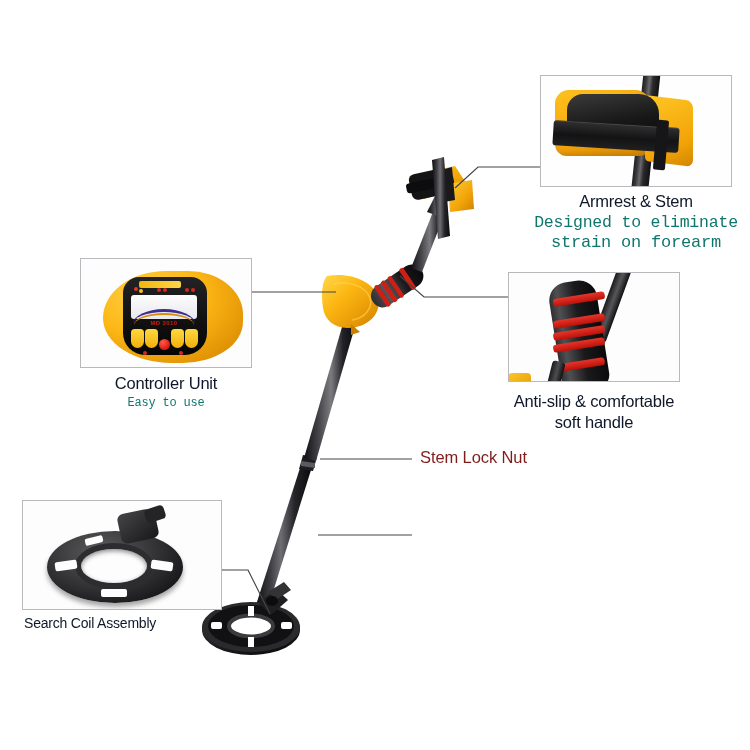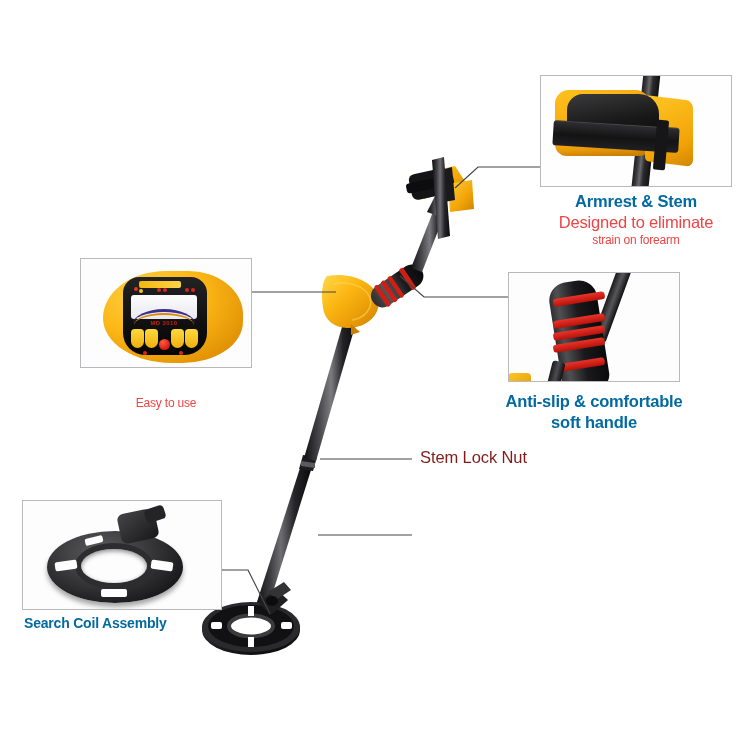--- a/index.html
+++ b/index.html
@@ -22,32 +22,33 @@
   
   .callout-box {
     position: absolute;
     background: #ffffff;
     border: 1px solid #b9b9bd;
     box-sizing: border-box;
     overflow: hidden;
   }
   .callout-title {
     position: absolute;
-    font-weight: bold;
-    color: #0369a1;
+    font-weight: normal;
+    color: #0f172a;
     letter-spacing: -0.2px;
     text-align: center;
     line-height: 1.12;
   }
   .callout-sub {
     position: absolute;
-    color: #ef4444;
+    color: #0f766e;
     text-align: center;
     line-height: 1.18;
     letter-spacing: -0.2px;
+    font-family: Liberation Mono, monospace;
   }
 
   
   .plain-label {
     position: absolute;
     color: #7f1d1d;
     letter-spacing: -0.1px;
     white-space: nowrap;
   }
 
@@ -397,21 +398,21 @@
       <div class="arm-stem"></div>
       <div class="arm-cradle"></div>
       <div class="arm-plate"></div>
       <div class="arm-pad"></div>
       <div class="arm-strap"></div>
       <div class="arm-buckle"></div>
     </div>
   </div>
   <div class="callout-title" style="left:540px; top:192px; width:192px; font-size:16.5px;">Armrest &amp; Stem</div>
   <div class="callout-sub" style="left:528px; top:213px; width:216px; font-size:16.5px;">Designed to eliminate</div>
-  <div class="callout-sub" style="left:528px; top:233px; width:216px; font-size:12px;">strain on forearm</div>
+  <div class="callout-sub" style="left:528px; top:233px; width:216px; font-size:17px;">strain on forearm</div>
 
   <div class="callout-box" style="left:80px; top:258px; width:172px; height:110px;">
     <div class="ctrl-art">
       <div class="ctrl-shell"></div>
       <div class="ctrl-face"></div>
       <div class="ctrl-top-strip"></div>
       <div class="ctrl-dot" style="left:53px; top:28px; background:#e23a1e;"></div>
       <div class="ctrl-dot" style="left:58px; top:30px; background:#f4c517;"></div>
       <div class="ctrl-dot" style="left:76px; top:29px; background:#d5271a;"></div>
       <div class="ctrl-dot" style="left:82px; top:29px; background:#d5271a;"></div>
@@ -423,20 +424,21 @@
       <div class="ctrl-brand">MD 3010</div>
       <div class="ctrl-btn" style="left:50px;"></div>
       <div class="ctrl-btn" style="left:64px;"></div>
       <div class="ctrl-btn" style="left:90px;"></div>
       <div class="ctrl-btn" style="left:104px;"></div>
       <div class="ctrl-red"></div>
       <div class="ctrl-dot" style="left:62px; top:92px; background:#d5271a;"></div>
       <div class="ctrl-dot" style="left:98px; top:92px; background:#d5271a;"></div>
     </div>
   </div>
+  <div class="callout-title" style="left:72px; top:374px; width:188px; font-size:16.5px;">Controller Unit</div>
   <div class="callout-sub" style="left:72px; top:396px; width:188px; font-size:12px;">Easy to use</div>
 
   <div class="callout-box" style="left:508px; top:272px; width:172px; height:110px;">
     <div class="hand-art">
       <div class="hand-rod"></div>
       <div class="hand-grip"></div>
       <div class="hand-band" style="top:22px;"></div>
       <div class="hand-band" style="top:44px;"></div>
       <div class="hand-band" style="top:56px;"></div>
       <div class="hand-band" style="top:68px;"></div>

